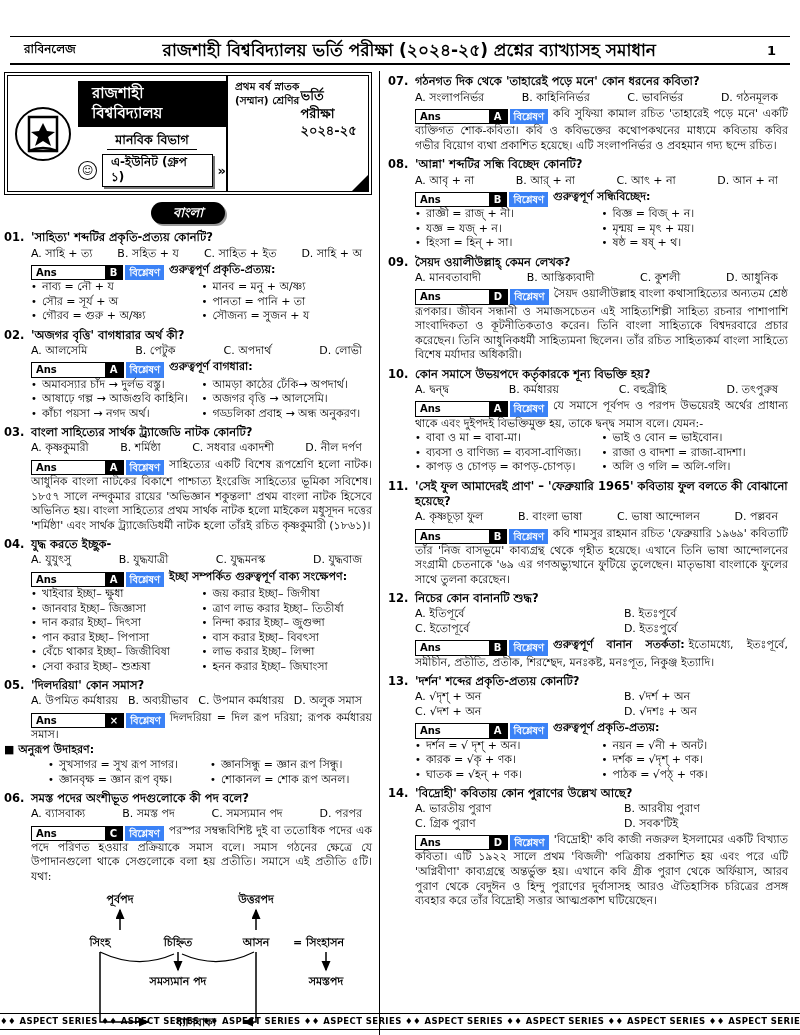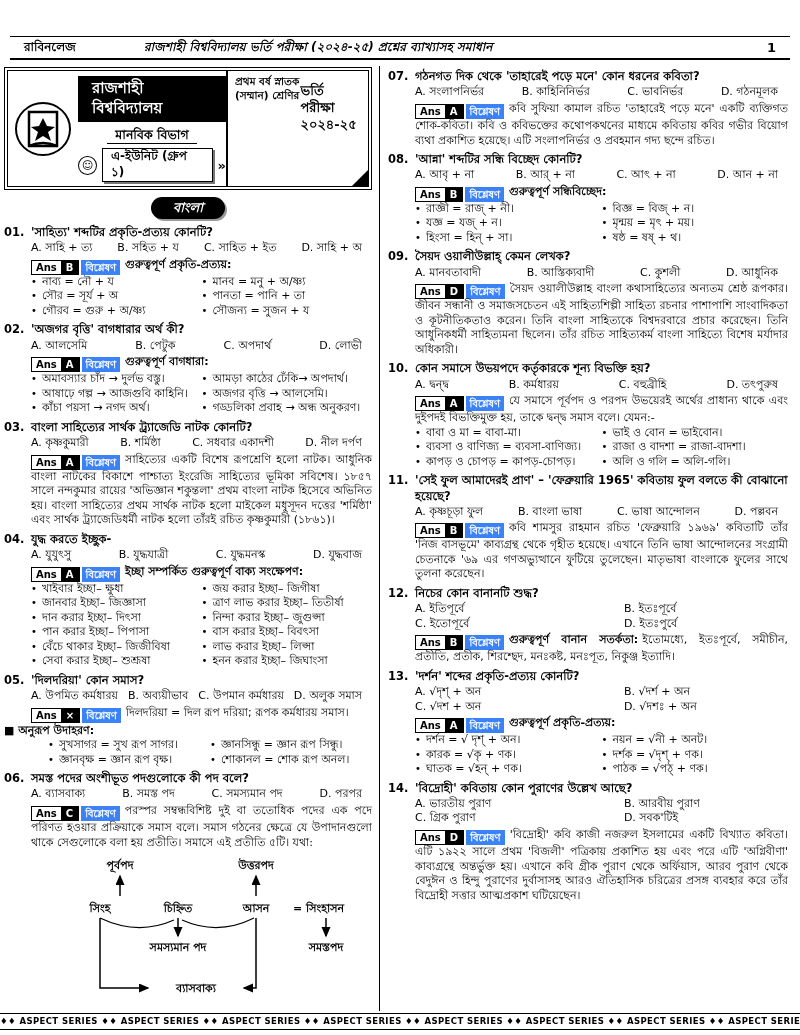--- a/index.html
+++ b/index.html
@@ -2,21 +2,21 @@
 <html><head>
 <meta charset="utf-8">
 <style>
   html,body{margin:0;padding:0;background:#e8e8e8;}
   .page{position:relative;width:800px;height:1035px;margin:0 auto;background:#fff;color:#000;
         font-family:"DejaVu Sans",sans-serif;font-size:11px;line-height:1.32;overflow:hidden;}
   
   .topbar{margin:36px 10px 0 10px;border-top:1.5px solid #000;border-bottom:2.5px solid #000;
           display:flex;align-items:center;padding:2px 14px;font-weight:bold;}
   .brand{width:120px;font-size:12px;}
-  .htitle{flex:1;text-align:left;font-size:12px;font-style:italic;}
+  .htitle{flex:1;text-align:right;font-size:17px;}
   .pageno{width:120px;text-align:right;font-size:13px;}
   
   .columns{display:flex;align-items:stretch;padding:6px 12px 0 4px;}
   .col-left{width:368px;flex:none;padding-right:7px;}
   .col-right{flex:1;border-left:1.5px solid #000;padding-left:8px;}
   
   .infobox{position:relative;border:1.5px solid #000;outline:1px solid #000;outline-offset:2px;
            margin:4px 3px 10px 3px;display:flex;background:#fff;}
   .logo{width:70px;display:flex;align-items:center;justify-content:center;}
   .mid{flex:1;display:flex;flex-direction:column;align-items:center;padding:5px 0 4px;}
@@ -39,21 +39,21 @@
   
   .question{margin-bottom:4px;}
   .qline{display:flex;font-weight:bold;font-size:11.5px;margin-top:3px;}
   .qno{width:27px;flex:none;}
   .qtext{flex:1;}
   .opts{margin-left:27px;display:flex;justify-content:space-between;padding-right:10px;margin-top:1px;}
   .opts span{white-space:nowrap;}
   .opts.cols2{display:grid;grid-template-columns:56% 44%;justify-content:stretch;padding-right:0;}
   .analysis{margin-left:27px;margin-top:2px;text-align:justify;}
   .ansgroup{display:inline-flex;vertical-align:-3px;margin-right:5px;}
-  .ansbox{display:inline-flex;border:1.5px solid #000;background:#fff;align-items:center;}
+  .ansbox{display:inline-flex;border:1.5px solid #000;background:#fff;align-items:center;gap:44px;}
   .ans-word{padding:0 4px;font-weight:bold;font-size:10px;}
   .ans-letter{background:#000;color:#fff;font-weight:bold;font-size:10px;padding:0 5px;}
   .ans-bis{background:#3b82f6;color:#fff;font-weight:bold;font-size:10px;padding:1px 4px;margin-left:2px;display:inline-flex;align-items:center;}
   .intro{margin-right:4px;}
   .subhead{font-weight:bold;margin-top:1px;}
   .bullets{margin-left:27px;}
   .bullets.indent{margin-left:44px;}
   .brow{display:grid;grid-template-columns:50% 50%;}
   .bcell{display:flex;gap:5px;align-items:flex-start;}
   .bdot{flex:none;font-size:10px;}

